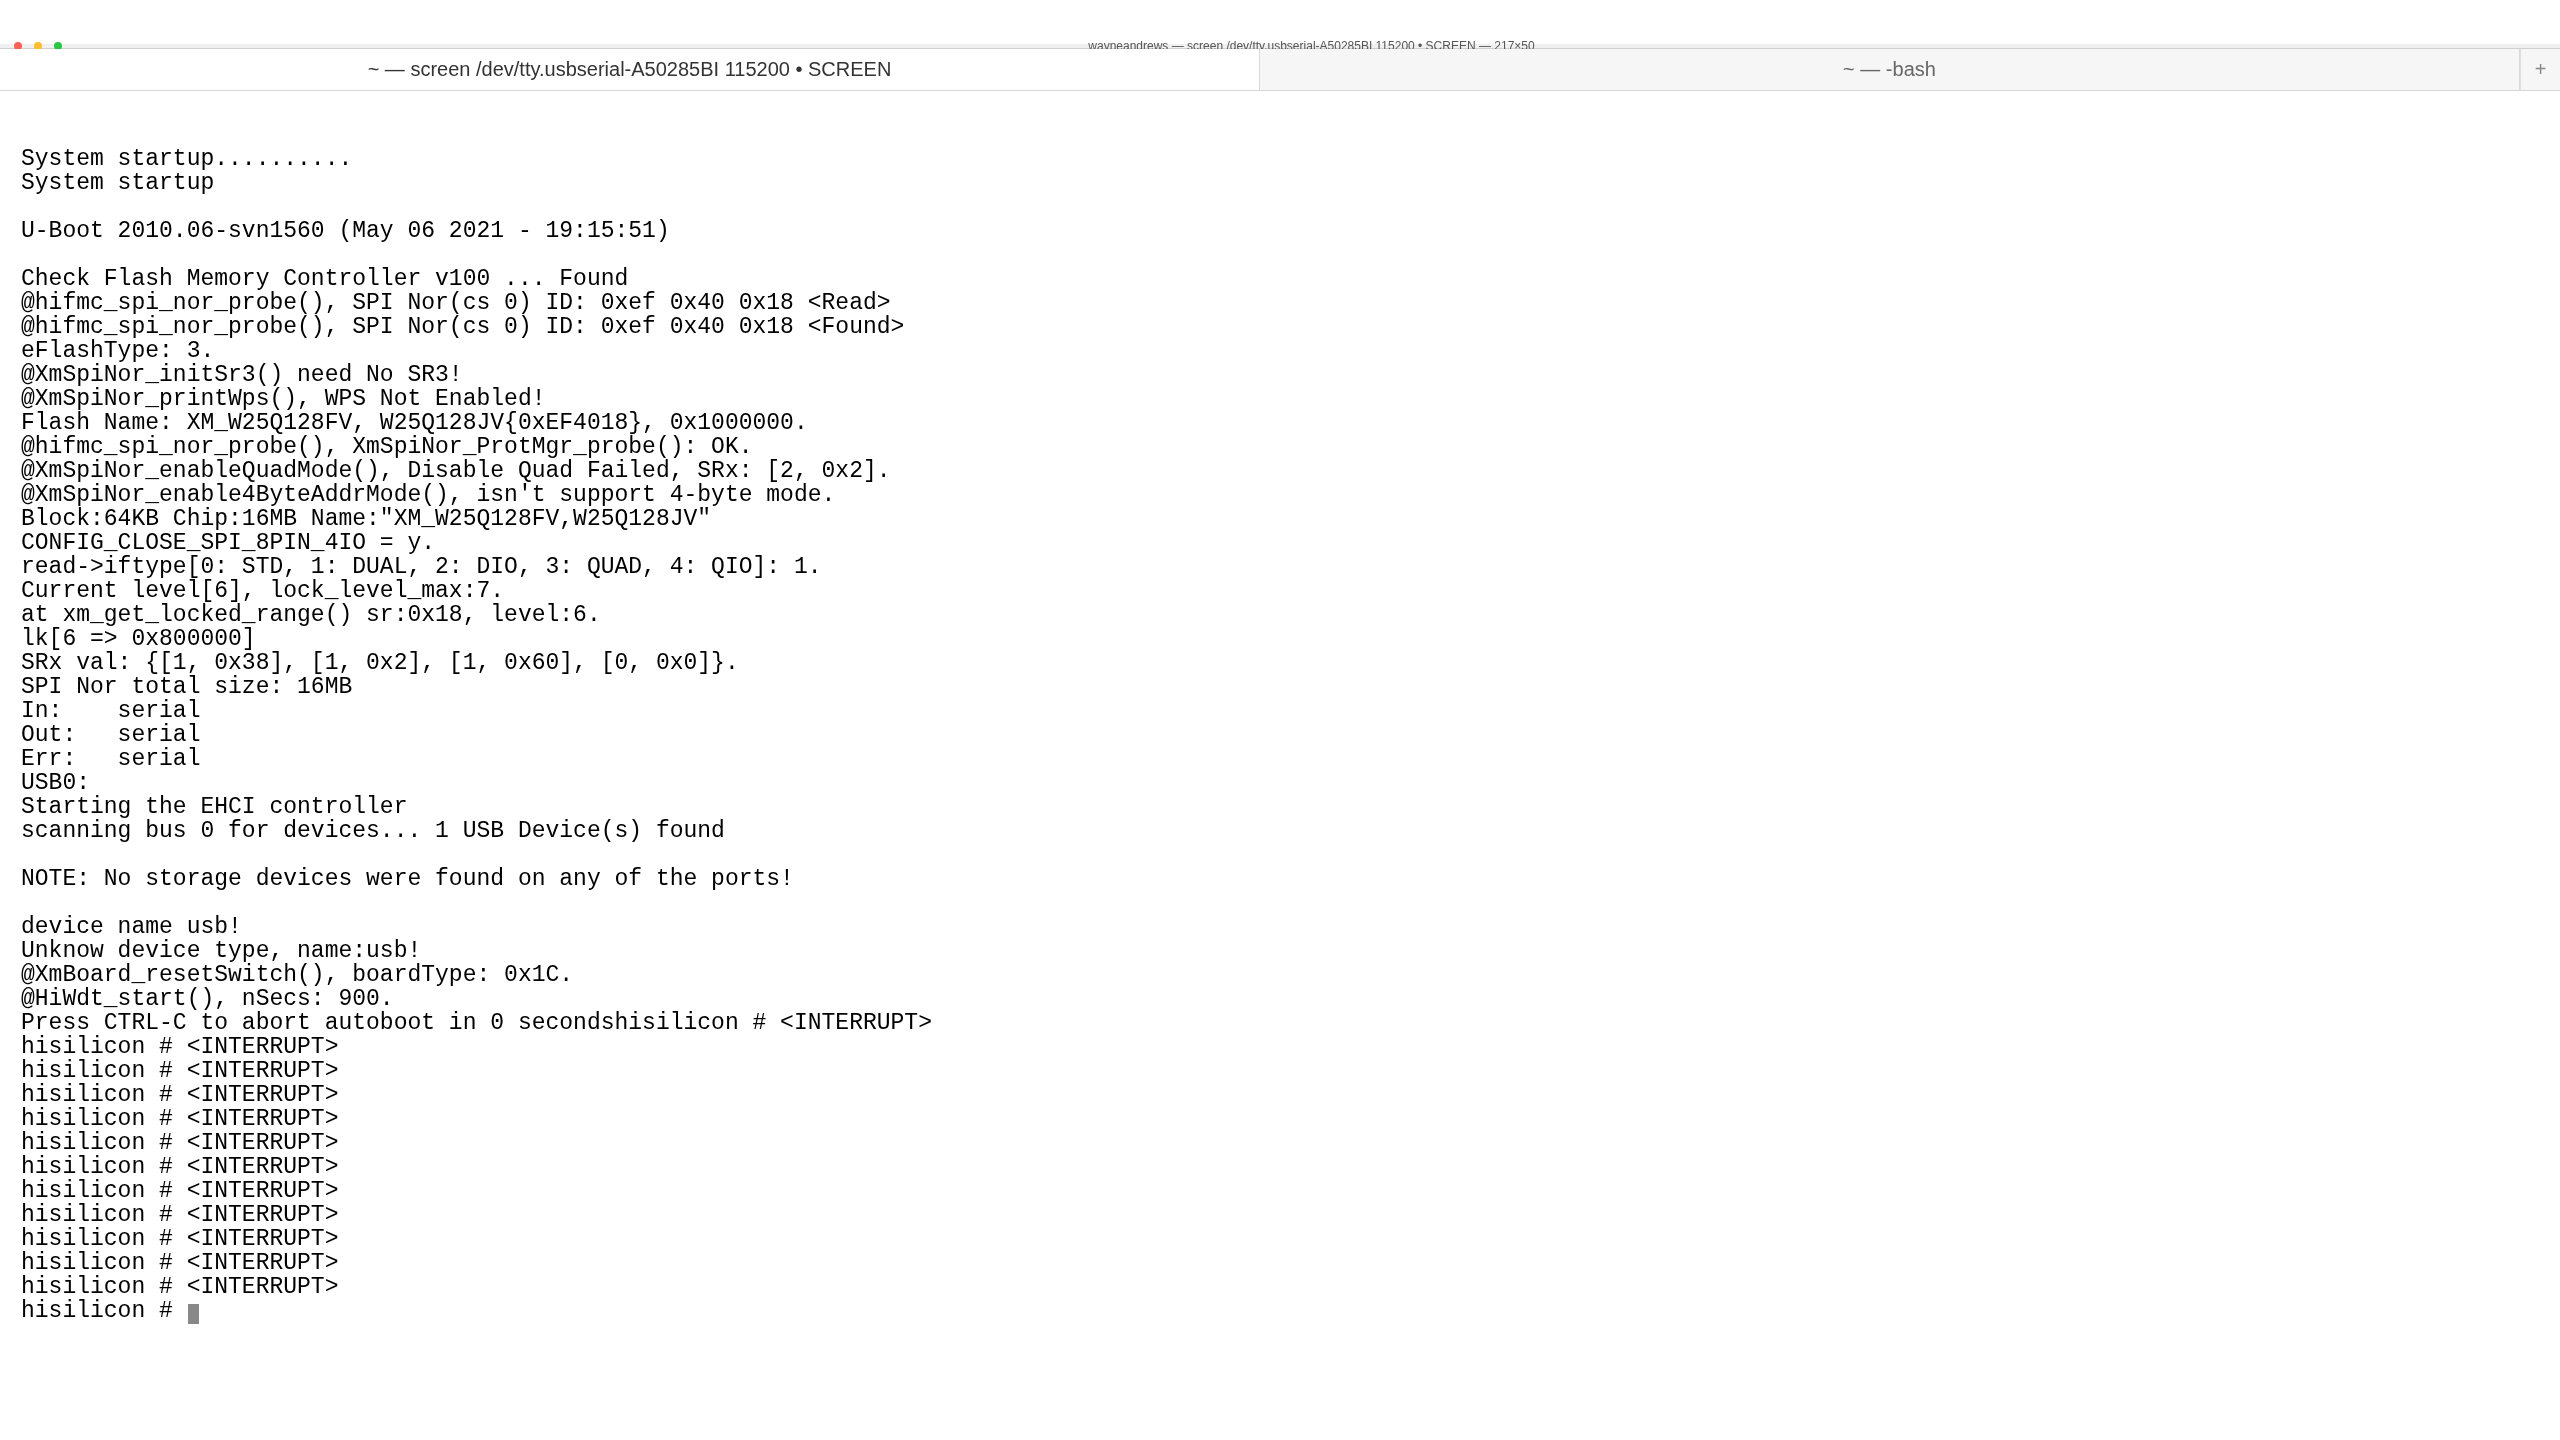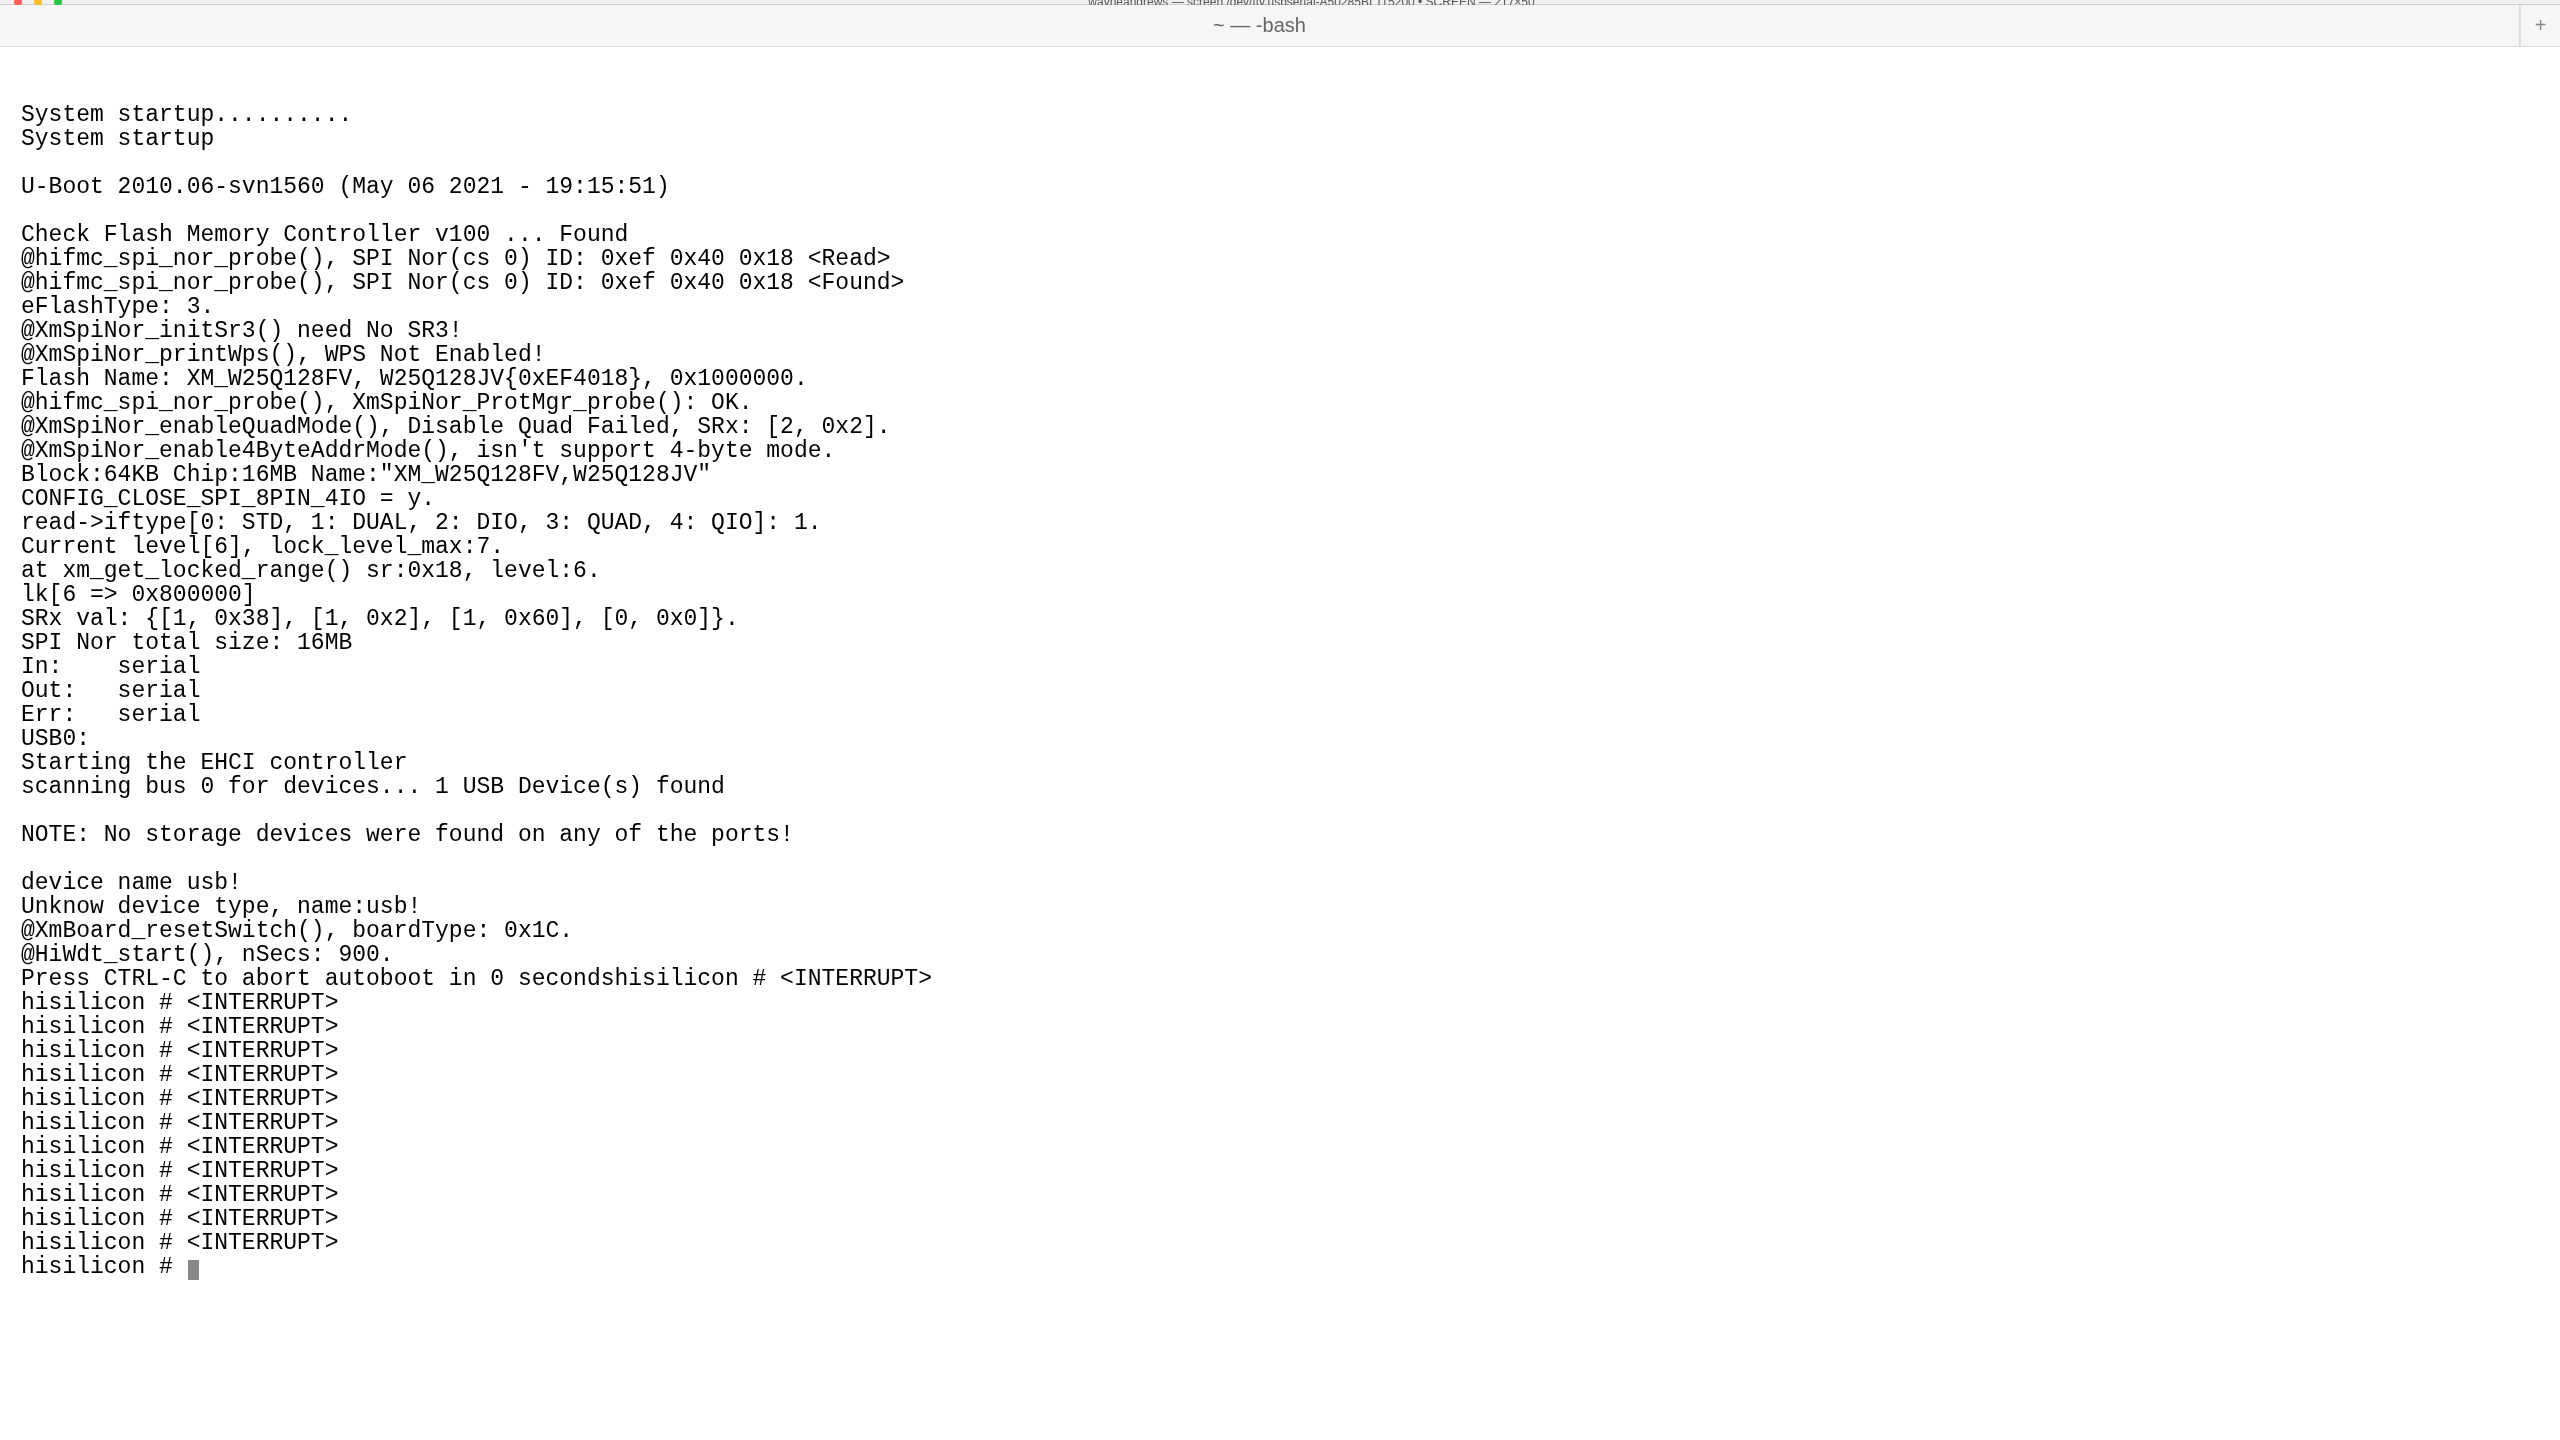--- a/index.html
+++ b/index.html
@@ -15,20 +15,21 @@
       overflow: hidden;
     }
     .titlebar {
       height: 5px;
       background: #f0f0f0;
       border-bottom: 1px solid #d0d0d0;
       display: flex;
       align-items: center;
       padding-left: 8px;
       gap: 1px;
+      margin-top: 44px;
     }
     .window-controls {
       display: flex;
       gap: 12px;
       padding-left: 6px;
     }
     .window-dot {
       width: 8px;
       height: 8px;
       border-radius: 50%;
@@ -99,20 +100,23 @@
 <div class="titlebar">
   <div class="window-controls">
     <div class="window-dot dot-close"></div>
     <div class="window-dot dot-min"></div>
     <div class="window-dot dot-max"></div>
   </div>
   <div class="titlebar-text">wayneandrews — screen /dev/tty.usbserial-A50285BI 115200 • SCREEN — 217×50</div>
 </div>
 
 <div class="tabbar">
+  <div class="tab active">
+    <span>~ — screen /dev/tty.usbserial-A50285BI 115200 • SCREEN</span>
+  </div>
   <div class="tab">
     <span>~ — -bash</span>
   </div>
   <div class="tab-add">
     <span>+</span>
   </div>
 </div>
 
 <div class="terminal" id="terminal-body">
 

